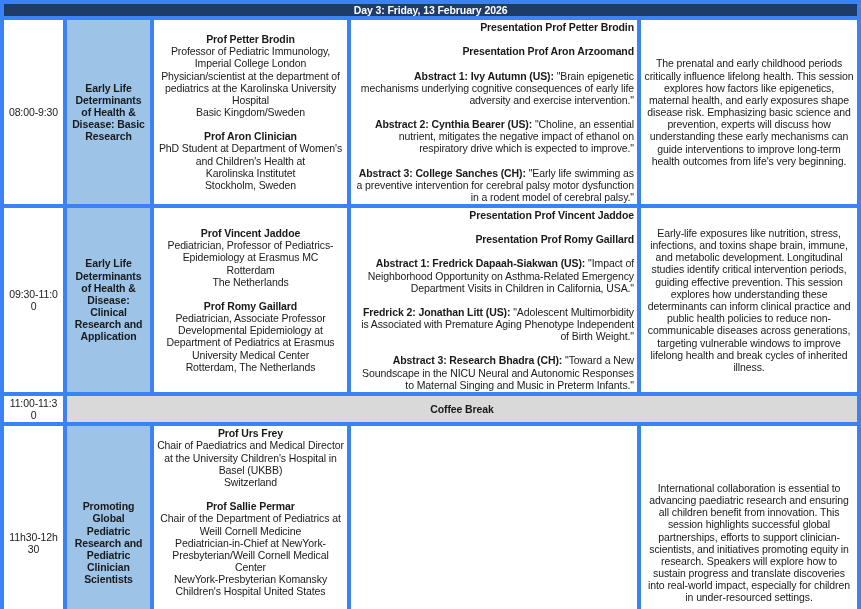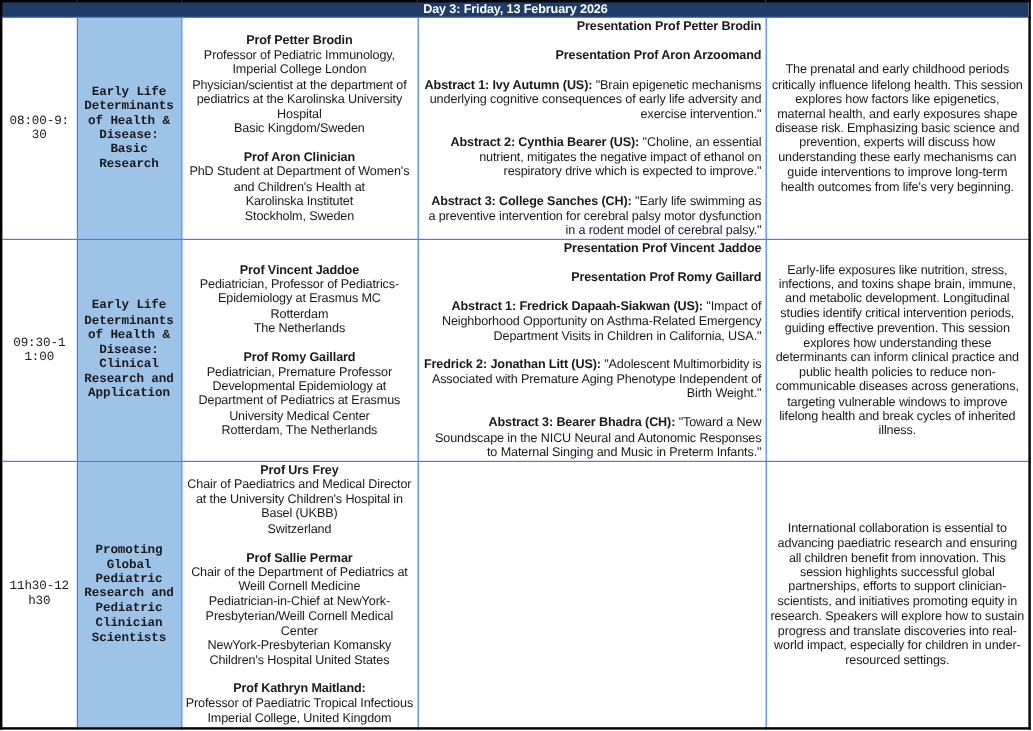--- a/index.html
+++ b/index.html
@@ -11,45 +11,44 @@
     font-family: "Liberation Sans", sans-serif;
     color: #1a1a1a;
   }
   table.schedule {
     border-collapse: collapse;
     table-layout: fixed;
     width: 857px;
     border: 2px solid #000;
   }
   td, th {
-    border: 1px solid #3b82f6;
+    border: 4px solid #3b82f6;
     padding: 1px 3px;
     font-size: 10.5px;
     line-height: 1.16;
     letter-spacing: -0.1px;
     text-align: center;
     vertical-align: middle;
     overflow: hidden;
   }
   th.day-header {
     background: var(--navy, #1F3C68);
     color: #ffffff;
     font-weight: bold;
     padding: 0 2px;
     height: 12px;
   }
   tr.row-1 { height: 179px; }
   tr.row-2 { height: 184px; }
   tr.row-break { height: 12px; }
   tr.row-3 { height: 215px; }
-  td.time-cell { word-break: break-all; font-family: Liberation Mono, monospace; }
+  td.time-cell { word-break: break-all; }
   td.session-cell {
     background: var(--blue, #9DC3E6);
     font-weight: bold;
-    font-family: Liberation Mono, monospace;
   }
   td.pres-cell { vertical-align: top; text-align: right; }
   td.break-cell {
     background: var(--gray, #D9D9D9);
     font-weight: bold;
   }
   .b { font-weight: bold; }
   .speaker-block { margin-bottom: 12px; }
   .speaker-block:last-child { margin-bottom: 0; }
   .pres-line { font-weight: bold; margin-bottom: 12px; }
@@ -111,37 +110,41 @@
       <td class="speakers-cell">
         <div>
             <div class="speaker-block">
               <div class="b">Prof Vincent Jaddoe</div>
               <div>Pediatrician, Professor of Pediatrics-Epidemiology at Erasmus MC</div>
               <div>Rotterdam</div>
               <div>The Netherlands</div>
             </div>
             <div class="speaker-block">
               <div class="b">Prof Romy Gaillard</div>
-              <div>Pediatrician, Premature Professor Developmental Epidemiology at Department of Pediatrics at Erasmus University Medical Center</div>
+              <div>Pediatrician, Associate Professor Developmental Epidemiology at Department of Pediatrics at Erasmus University Medical Center</div>
               <div>Rotterdam, The Netherlands</div>
             </div>
           </div>
       </td>
       <td class="pres-cell">
         <div>
             <div class="pres-line">Presentation Prof Vincent Jaddoe</div>
             <div class="pres-line">Presentation Prof Romy Gaillard</div>
           </div>
         <div>
             <div class="abstract"><span class="b">Abstract 1: Fredrick Dapaah-Siakwan (US): </span><span>"Impact of Neighborhood Opportunity on Asthma-Related Emergency Department Visits in Children in California, USA."</span></div>
             <div class="abstract"><span class="b">Fredrick 2: Jonathan Litt (US): </span><span>"Adolescent Multimorbidity is Associated with Premature Aging Phenotype Independent of Birth Weight."</span></div>
-            <div class="abstract"><span class="b">Abstract 3: Bearer Bhadra (CH): </span><span>"Toward a New Soundscape in the NICU Neural and Autonomic Responses to Maternal Singing and Music in Preterm Infants."</span></div>
+            <div class="abstract"><span class="b">Abstract 3: Research Bhadra (CH): </span><span>"Toward a New Soundscape in the NICU Neural and Autonomic Responses to Maternal Singing and Music in Preterm Infants."</span></div>
           </div>
       </td>
       <td class="desc-cell">Early-life exposures like nutrition, stress, infections, and toxins shape brain, immune, and metabolic development. Longitudinal studies identify critical intervention periods, guiding effective prevention. This session explores how understanding these determinants can inform clinical practice and public health policies to reduce non-communicable diseases across generations, targeting vulnerable windows to improve lifelong health and break cycles of inherited illness.</td>
+    </tr>
+    <tr class="row-break">
+      <td class="time-cell">11:00-11:30</td>
+      <td class="break-cell" colspan="4">Coffee Break</td>
     </tr>
     <tr class="row-3">
       <td class="time-cell">11h30-12h30</td>
       <td class="session-cell">Promoting Global Pediatric Research and Pediatric Clinician Scientists</td>
       <td class="speakers-cell">
         <div>
             <div class="speaker-block">
               <div class="b">Prof Urs Frey</div>
               <div>Chair of Paediatrics and Medical Director at the University Children's Hospital in Basel (UKBB)</div>
               <div>Switzerland</div>

